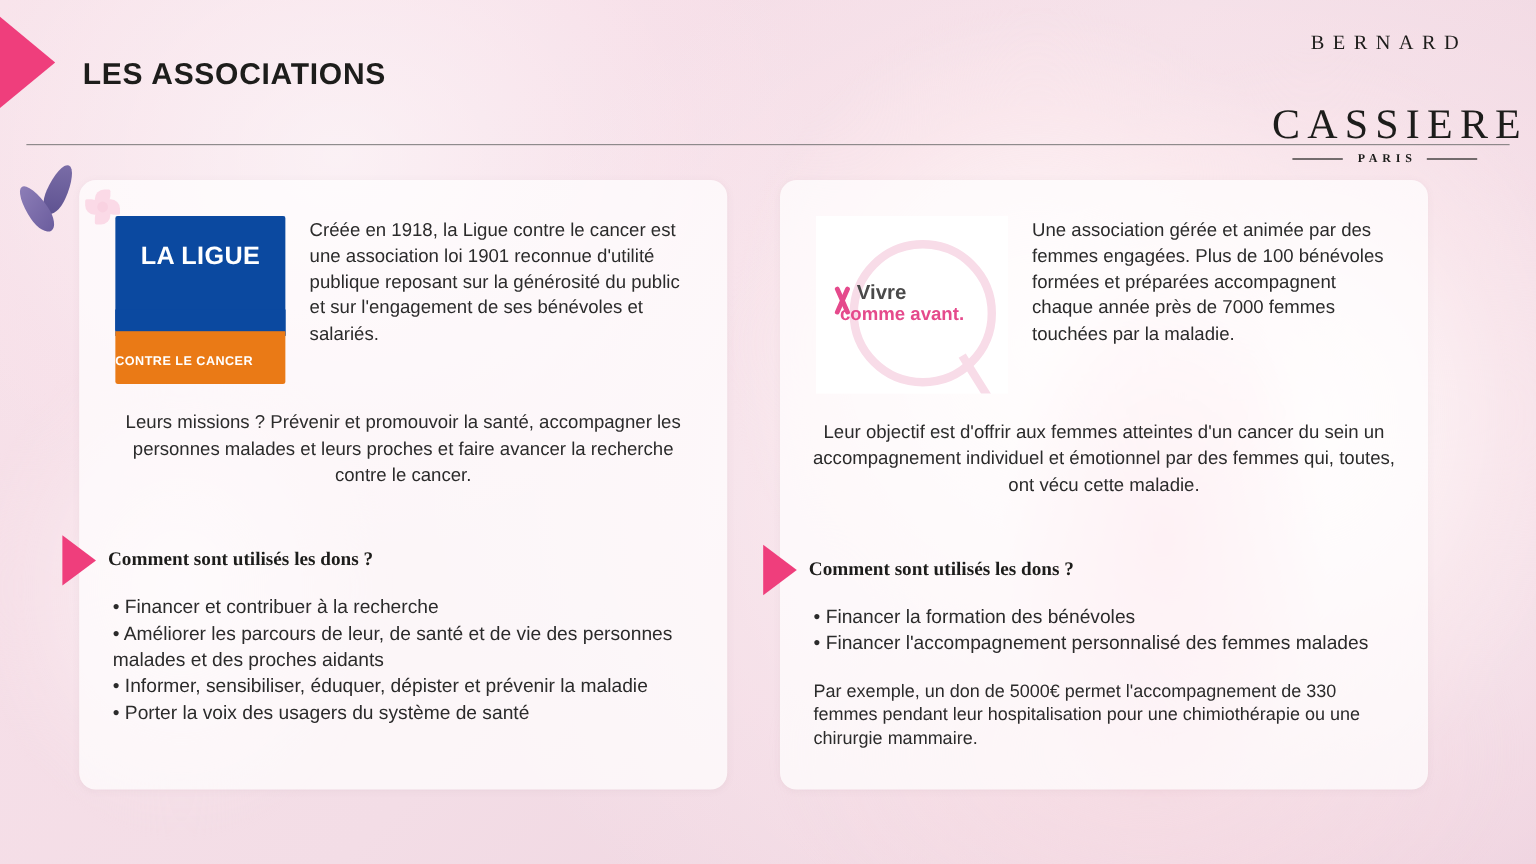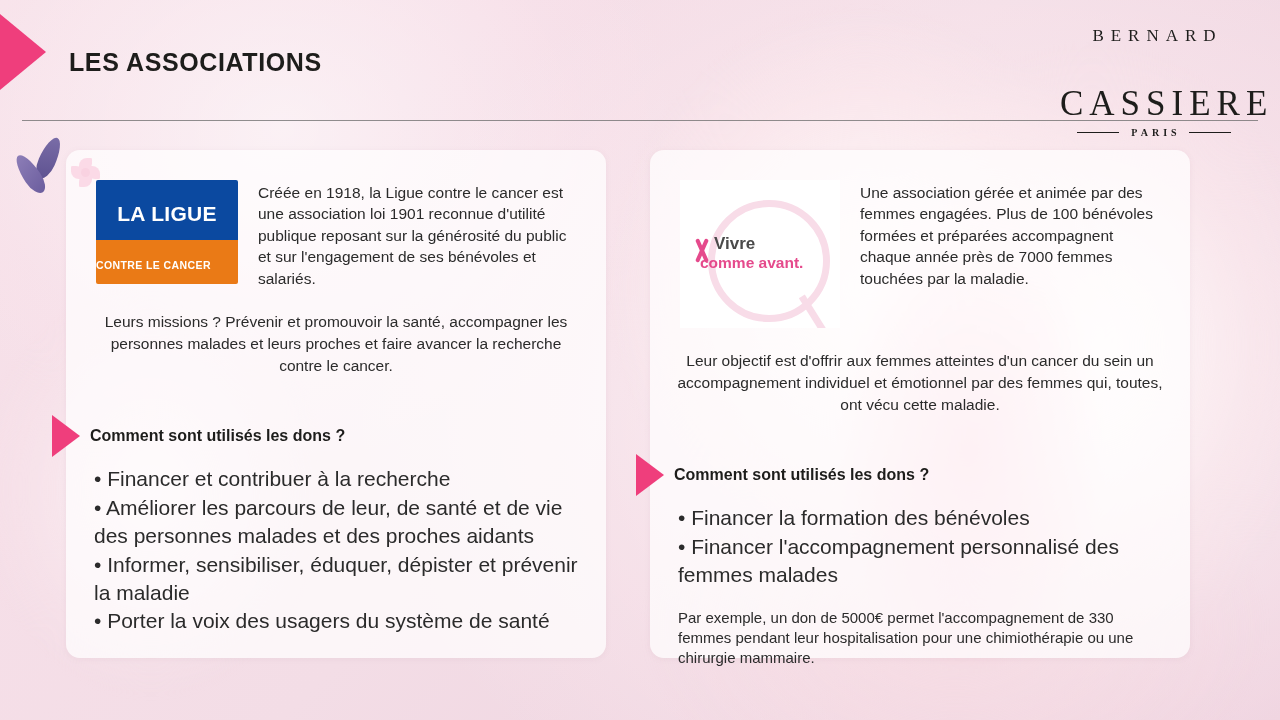--- a/index.html
+++ b/index.html
@@ -157,21 +157,21 @@
 
   .top-row {
     display: flex;
     gap: 20px;
     padding: 30px 26px 0 30px;
   }
 
   
   .logo-ligue {
     width: 142px;
-    height: 104px;
+    height: 140px;
     flex: 0 0 142px;
     position: relative;
     overflow: hidden;
     border-radius: 2px;
   }
   .ligue-blue {
     position: absolute; left: 0; top: 0; right: 0; height: 100px;
     background: #0b49a0;
   }
   .ligue-curve {
@@ -264,38 +264,39 @@
     font-size: 15.5px;
     line-height: 1.42;
     color: #2b2b2b;
   }
 
   .dons-head {
     display: flex;
     align-items: center;
     margin-top: 38px;
     padding-left: 0;
+    font-family: Liberation Serif, serif;
   }
   .dons-tri {
     width: 0; height: 0;
     border-top: 21px solid transparent;
     border-bottom: 21px solid transparent;
     border-left: 28px solid #ef3e7c;
     margin-left: -14px;
   }
   .dons-title {
     font-size: 16px;
     font-weight: bold;
     color: #1d1d1b;
     margin-left: 10px;
   }
 
   .bullets {
     padding: 8px 24px 0 28px;
-    font-size: 21px;
+    font-size: 16px;
     line-height: 1.33;
     color: #2b2b2b;
   }
   .bullets div { margin-bottom: 1px; }
   .note {
     padding: 18px 24px 0 28px;
     font-size: 15px;
     line-height: 1.33;
     color: #2b2b2b;
   }

